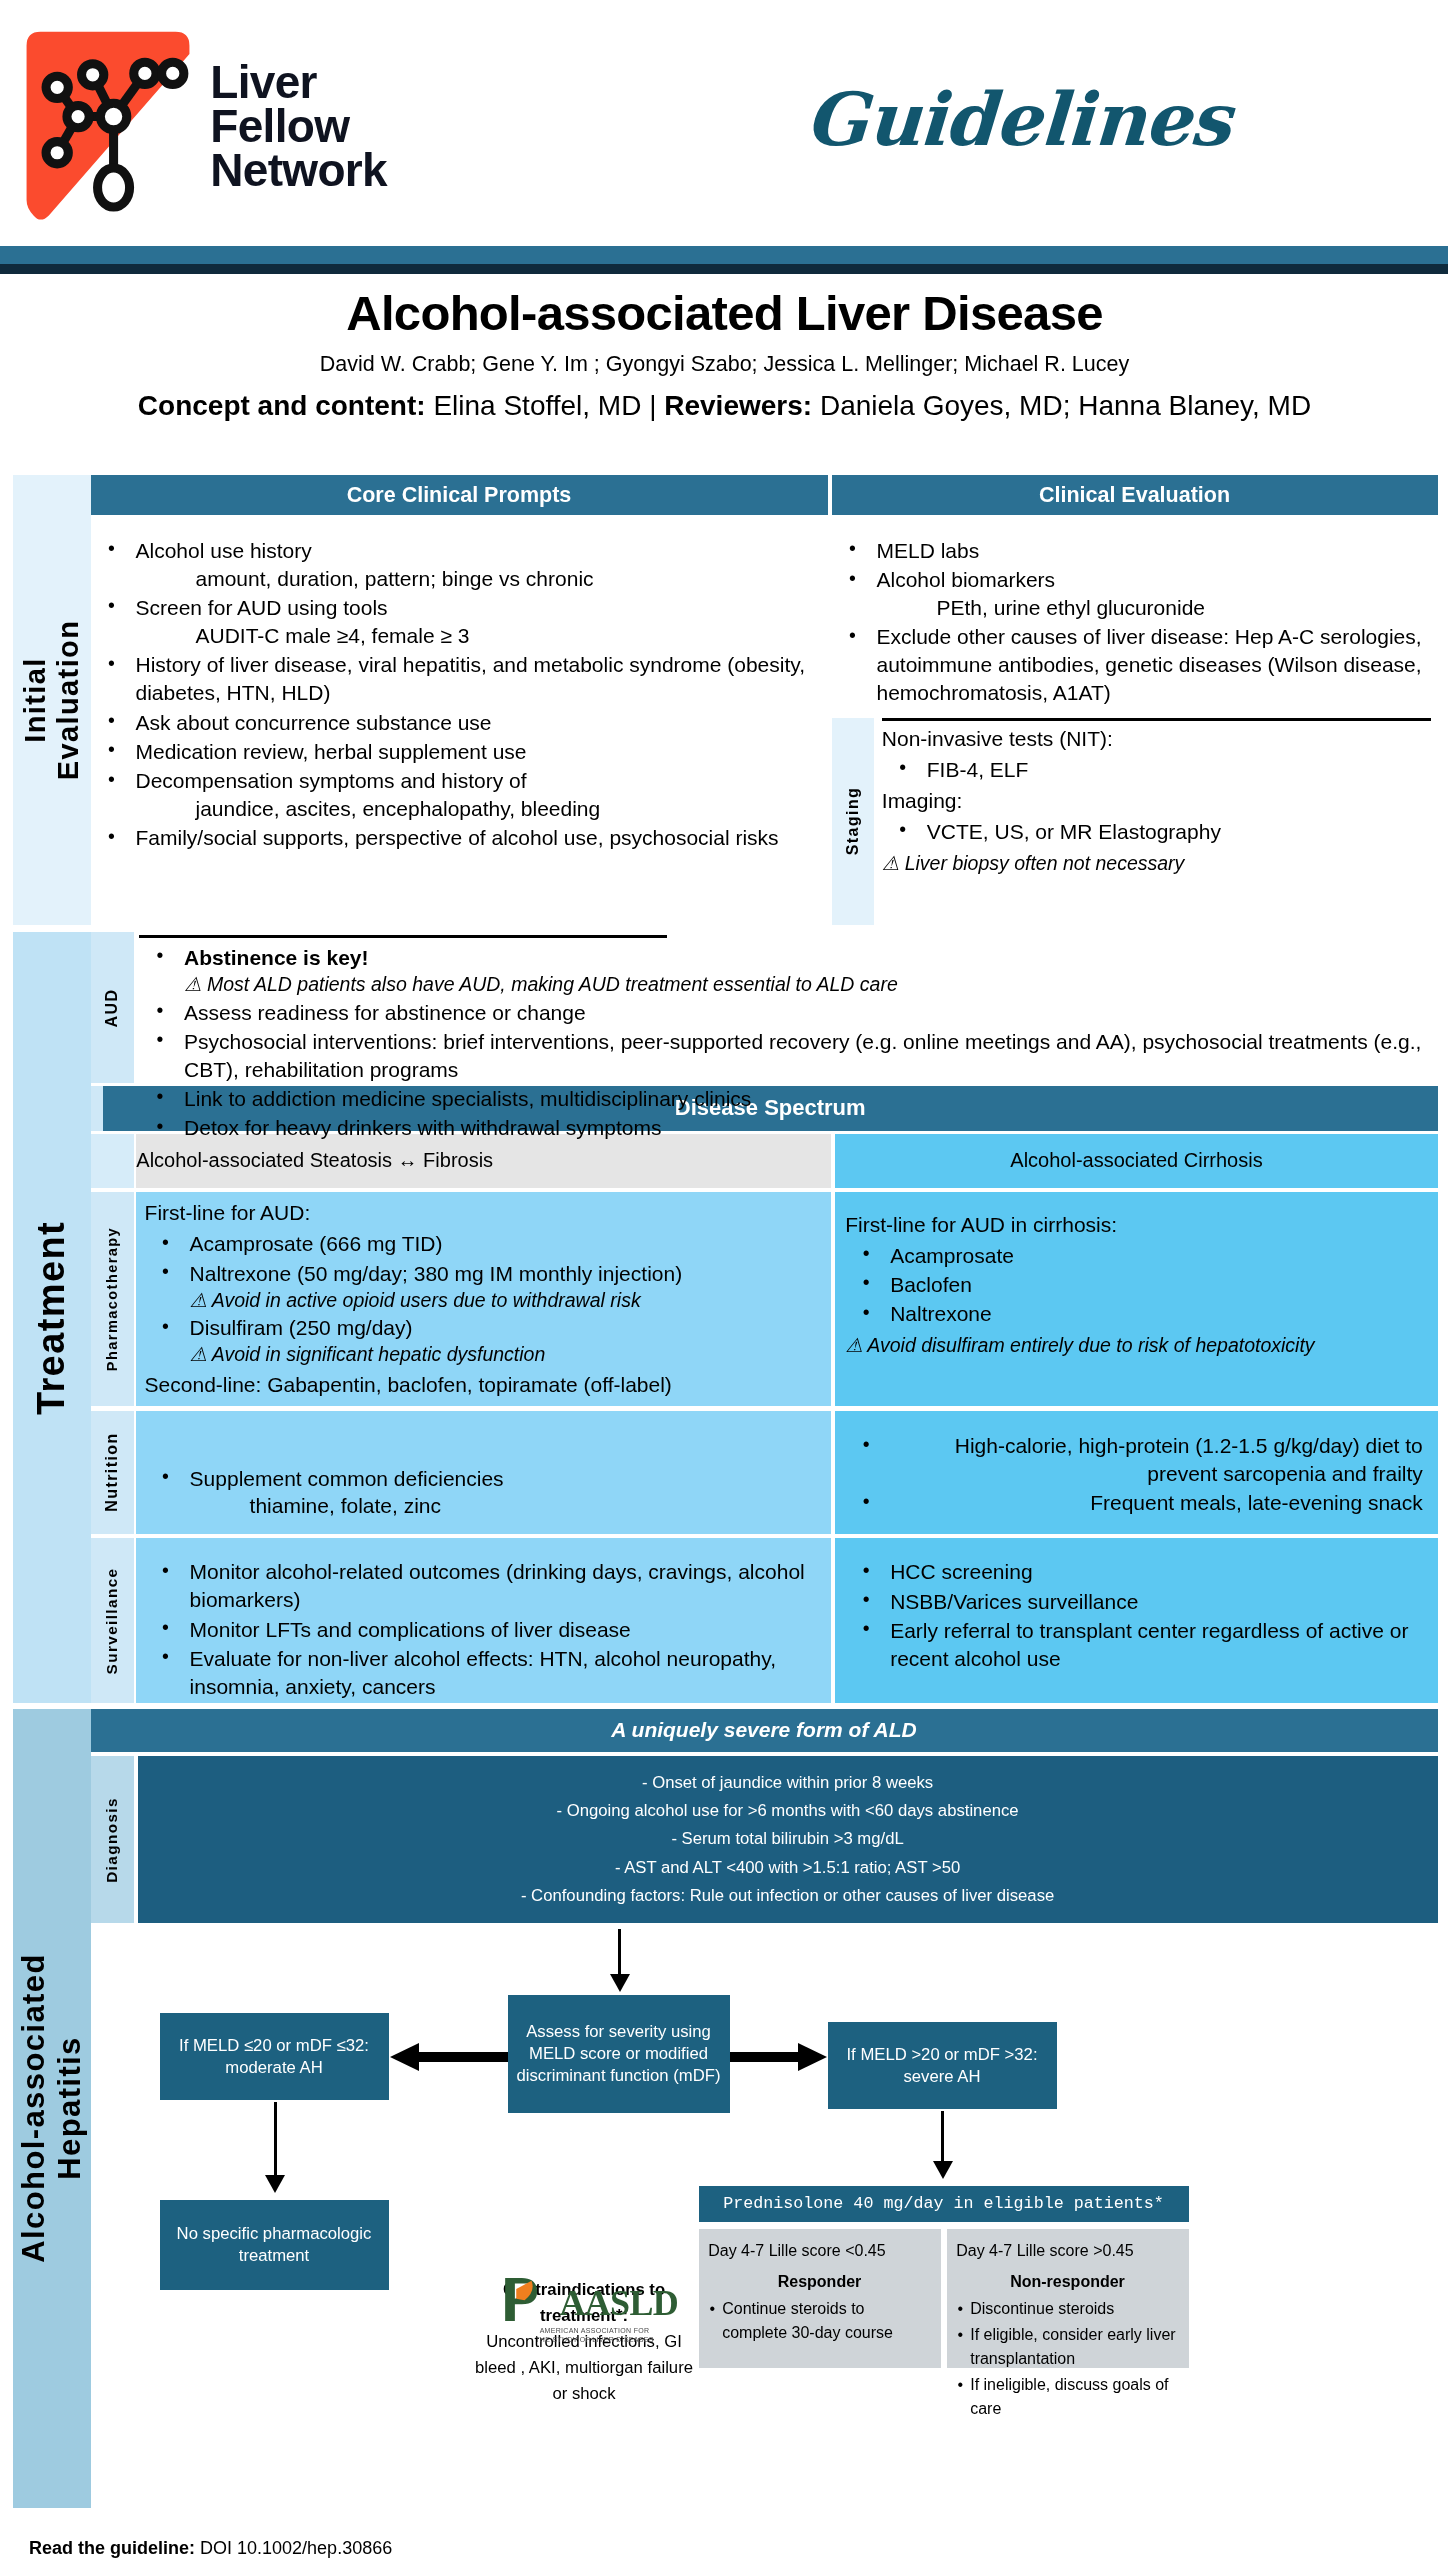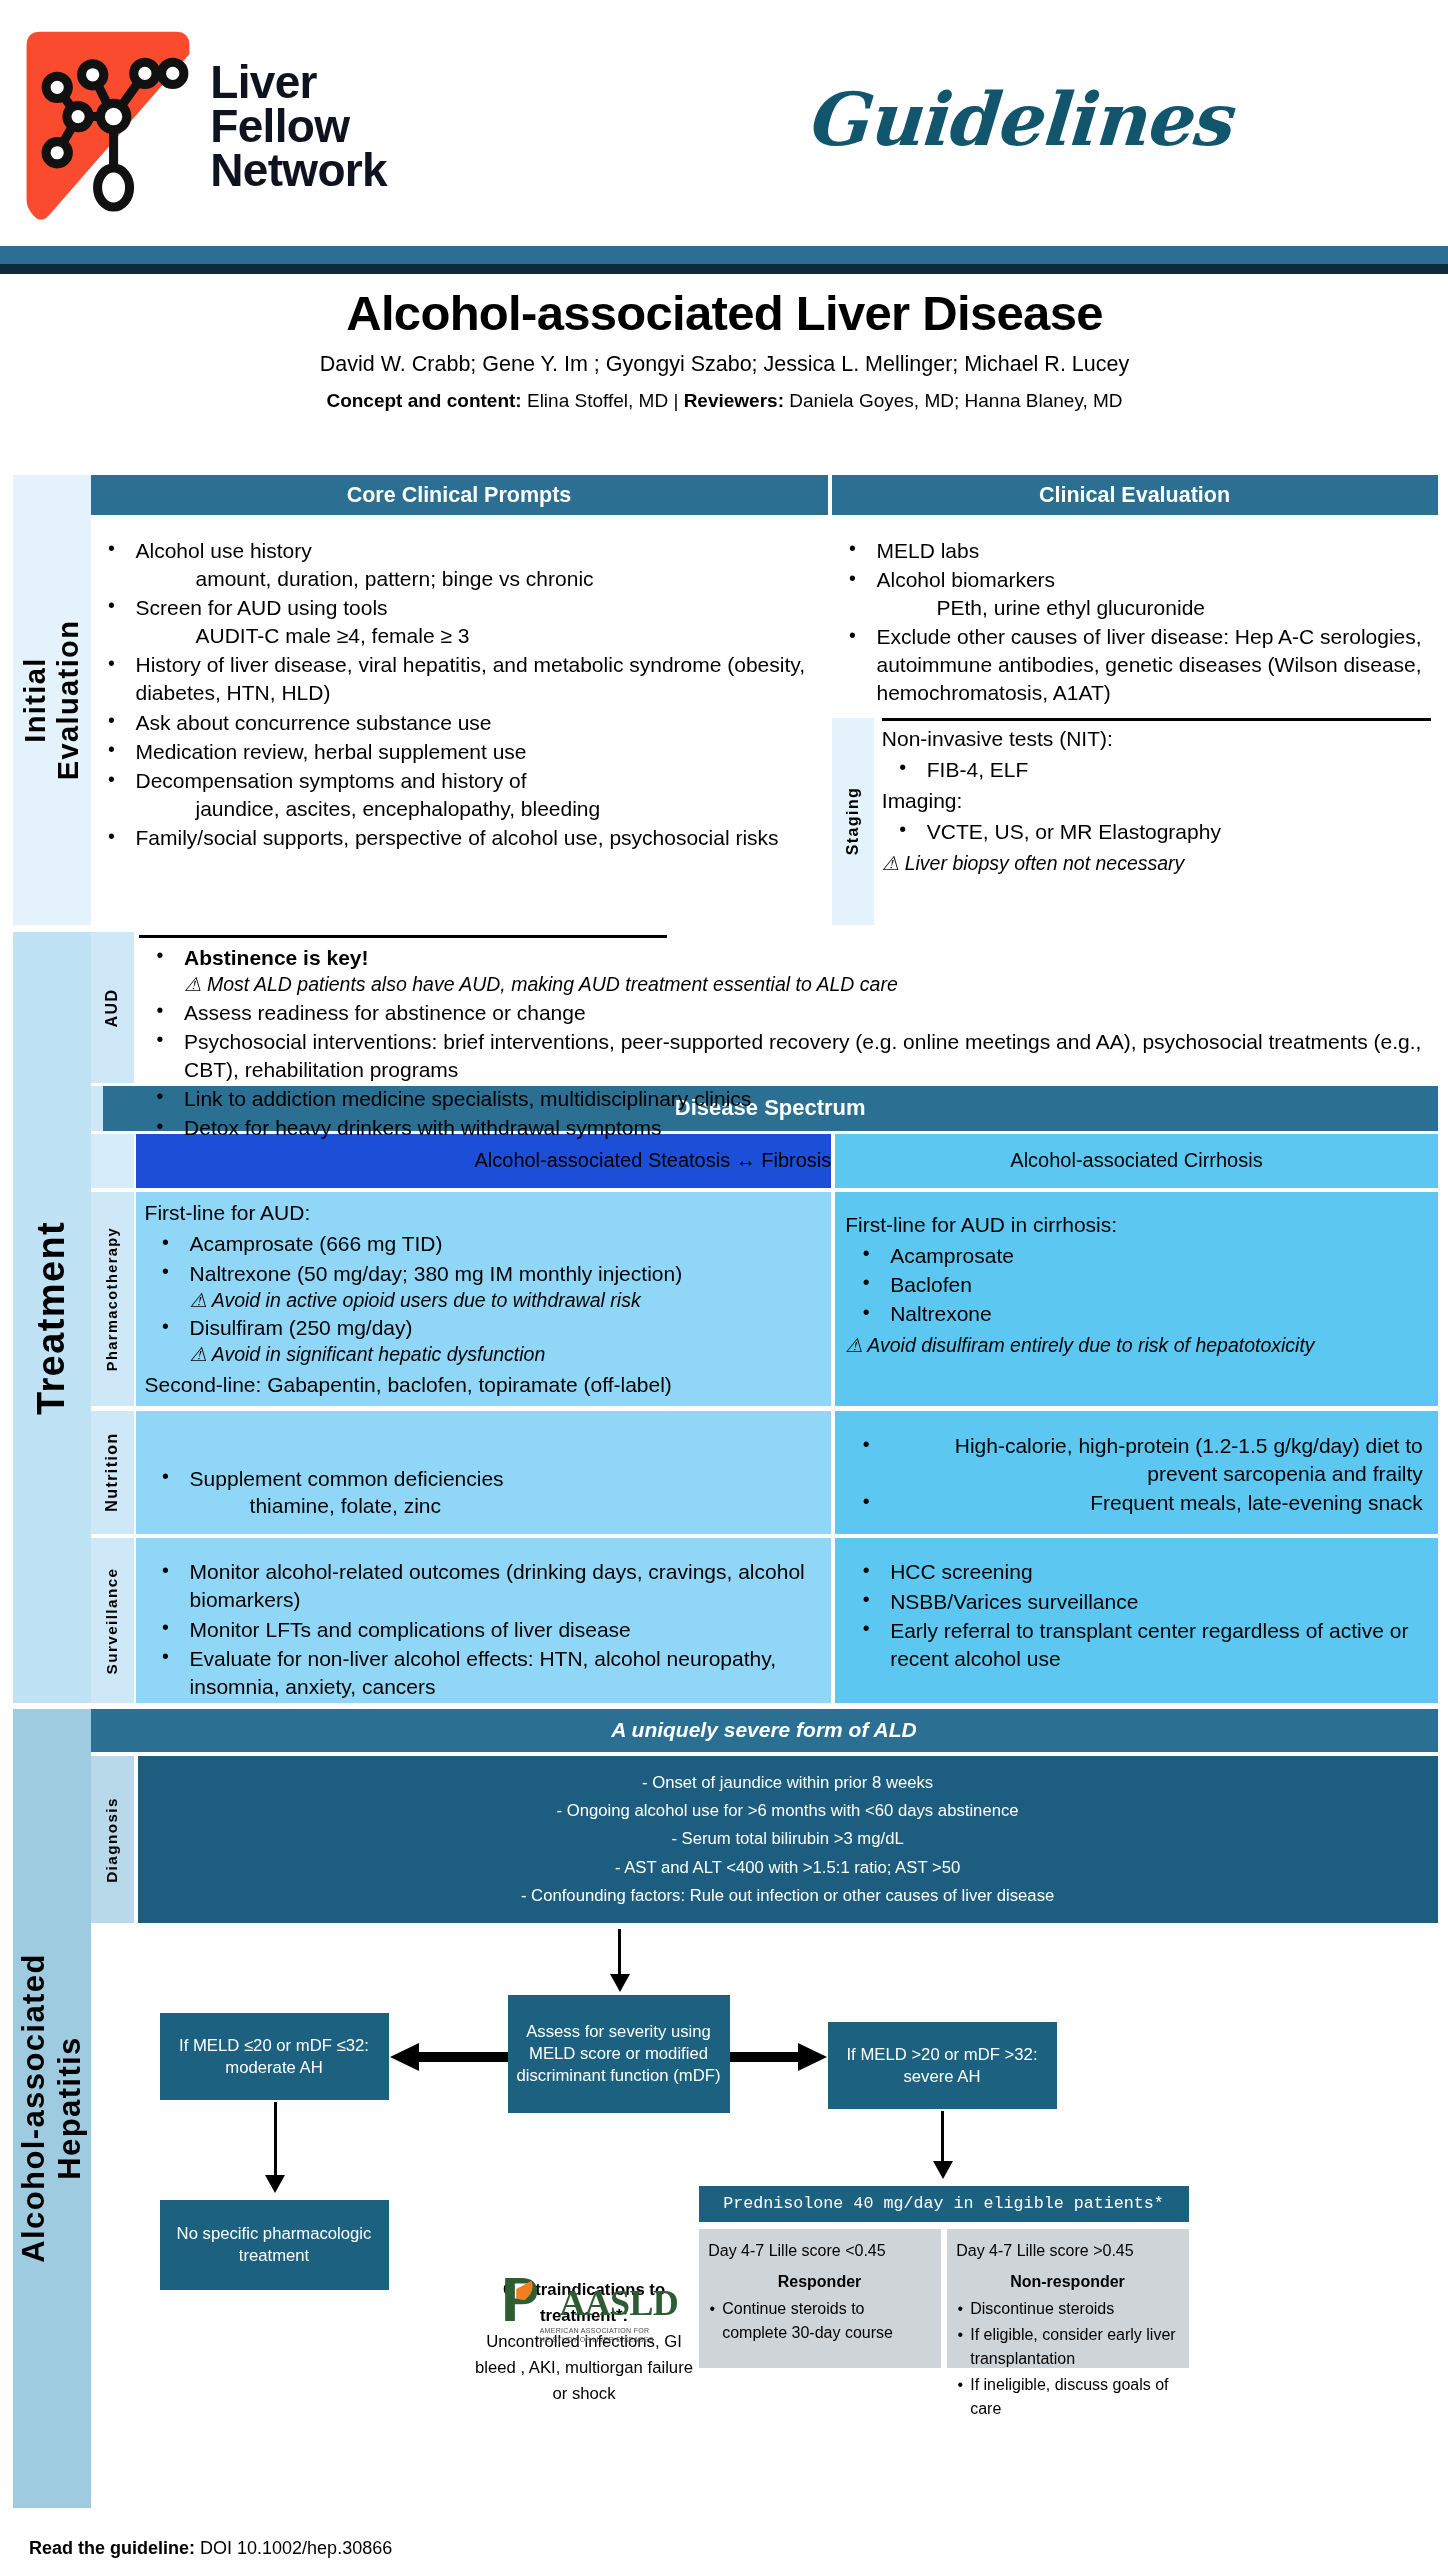--- a/index.html
+++ b/index.html
@@ -12,21 +12,21 @@
   .logo-mark{width:174px;height:202px;position:relative;flex:none;}
   .lfn-text{font-family:"Liberation Sans",sans-serif;font-weight:bold;font-size:46px;line-height:0.95;letter-spacing:-0.7px;color:#0f1320;}
   .guidelines{position:absolute;left:812px;top:76px;font-family:"DejaVu Serif",serif;font-style:italic;font-weight:bold;font-size:73px;color:#12566e;letter-spacing:-1.4px;transform:skewX(-6deg);}
   .bar-teal{position:absolute;left:0;top:246px;width:100%;height:18px;background:#2b7093;}
   .bar-navy{position:absolute;left:0;top:264px;width:100%;height:9.7px;background:#0f2a3c;}
 
   
   .titleblock{position:absolute;left:0;top:281px;width:100%;text-align:center;}
   .maintitle{font-size:49px;font-weight:bold;letter-spacing:-0.7px;margin:0;padding:4.2px 0 1.4px;}
   .authors{font-size:21.5px;margin:9.7px 0 0;}
-  .concept{font-size:19px;margin:12.5px 0 0;}
+  .concept{font-size:28px;margin:12.5px 0 0;}
   .concept b{font-weight:bold;}
 
   
   .sheet{position:absolute;left:12.5px;top:475px;width:1425px;}
   .band{display:flex;align-items:stretch;width:100%;}
   .railcell{width:78px;flex:none;position:relative;}
   .rail-ie{background:#e3f2fb;}
   .rail-tx{background:#bfe2f5;}
   .rail-ah{background:#9ecbe0;}
   .rail-label{position:absolute;left:50%;top:50%;transform:translate(-50%,-50%) rotate(-90deg);white-space:nowrap;font-weight:bold;letter-spacing:1.4px;text-align:center;line-height:1.15;}
@@ -42,21 +42,21 @@
   ul.b{list-style:none;margin:5px;padding:0;}
   ul.b>li{position:relative;padding-left:40px;font-size:21px;line-height:1.33;margin:0 0 1.4px;}
   ul.b>li:before{content:"\2022";position:absolute;left:12.5px;top:-0.7px;font-size:19.5px;}
   .sub{padding-left:60px;font-size:21px;line-height:1.33;}
   .warn{font-style:italic;font-size:19.5px;line-height:1.3;}
 
   
   .cell-left{background:#8fd6f7;}
   .cell-right{background:#5cc8f2;}
   .spectrum-head{background:#2b7093;color:#fff;font-weight:bold;font-size:22px;text-align:center;padding:9.7px 0;}
-  .spec-l{background:#1d4ed8;text-align:right;font-size:20px;padding:15.3px 0;}
+  .spec-l{background:#e5e5e5;text-align:left;font-size:20px;padding:15.3px 0;}
   .spec-r{background:#5cc8f2;text-align:center;font-size:20px;padding:15.3px 0;}
 
   .ah-tag{background:#2b7093;color:#fff;font-style:italic;font-weight:bold;font-size:21px;text-align:center;padding:9.7px 0;}
   .dx-box{background:#1d5e80;color:#fff;text-align:center;font-size:16.7px;line-height:1.7;padding:12.5px 7px 9.7px;}
 
   
   .flow{position:relative;height:445px;background:#fff;}
   .fbox{position:absolute;background:#1d6180;color:#fff;display:flex;align-items:center;justify-content:center;text-align:center;font-size:16.7px;line-height:1.32;padding:5.6px 7px;}
   .arrow{position:absolute;background:#000;}
   .arrowhead{position:absolute;width:0;height:0;}

